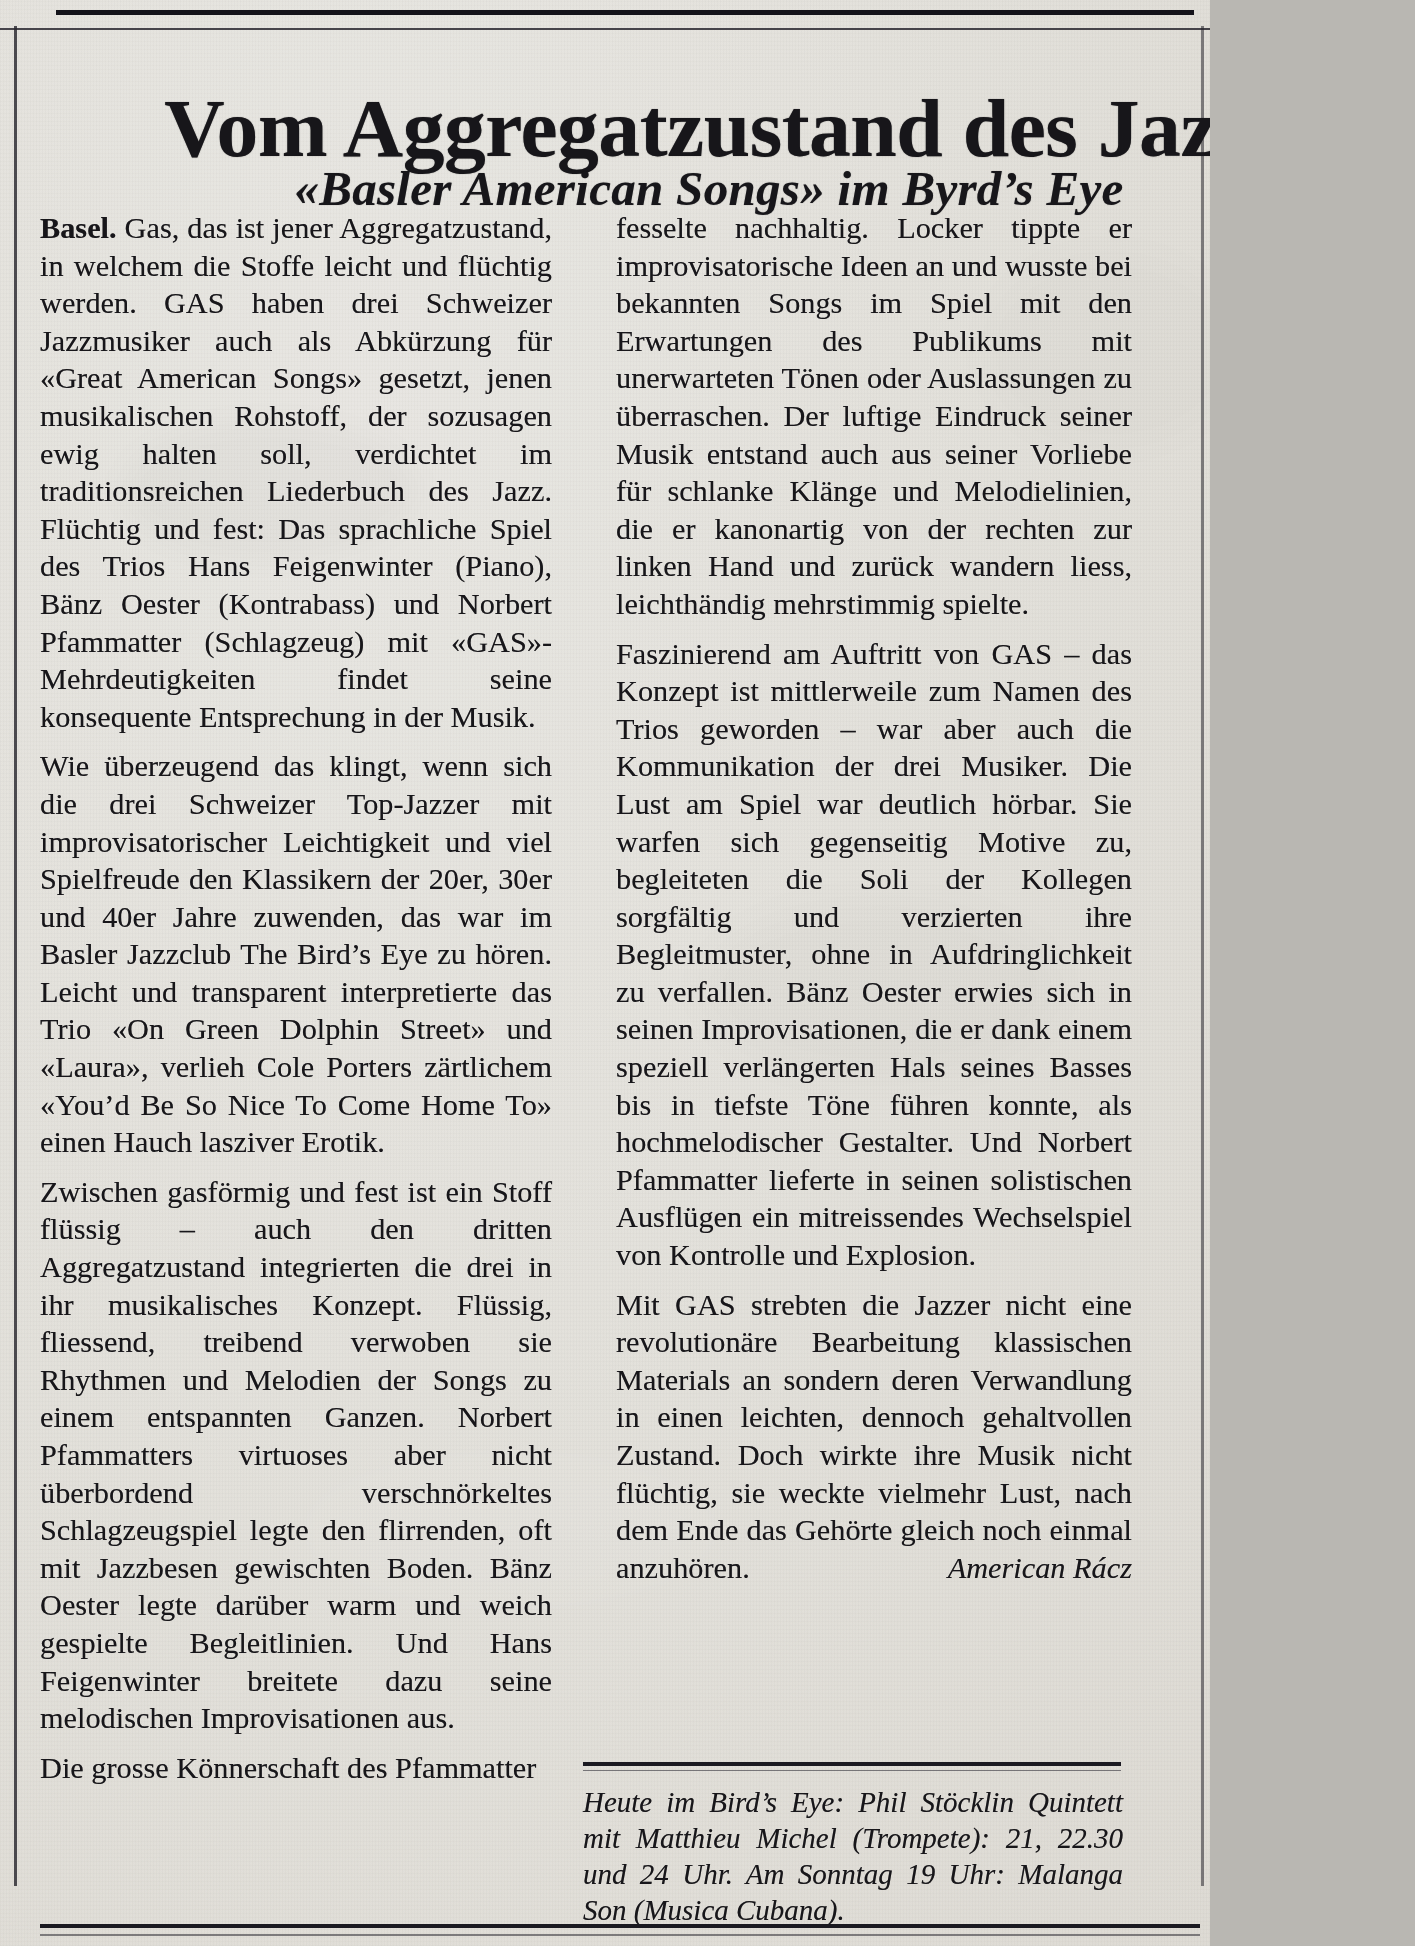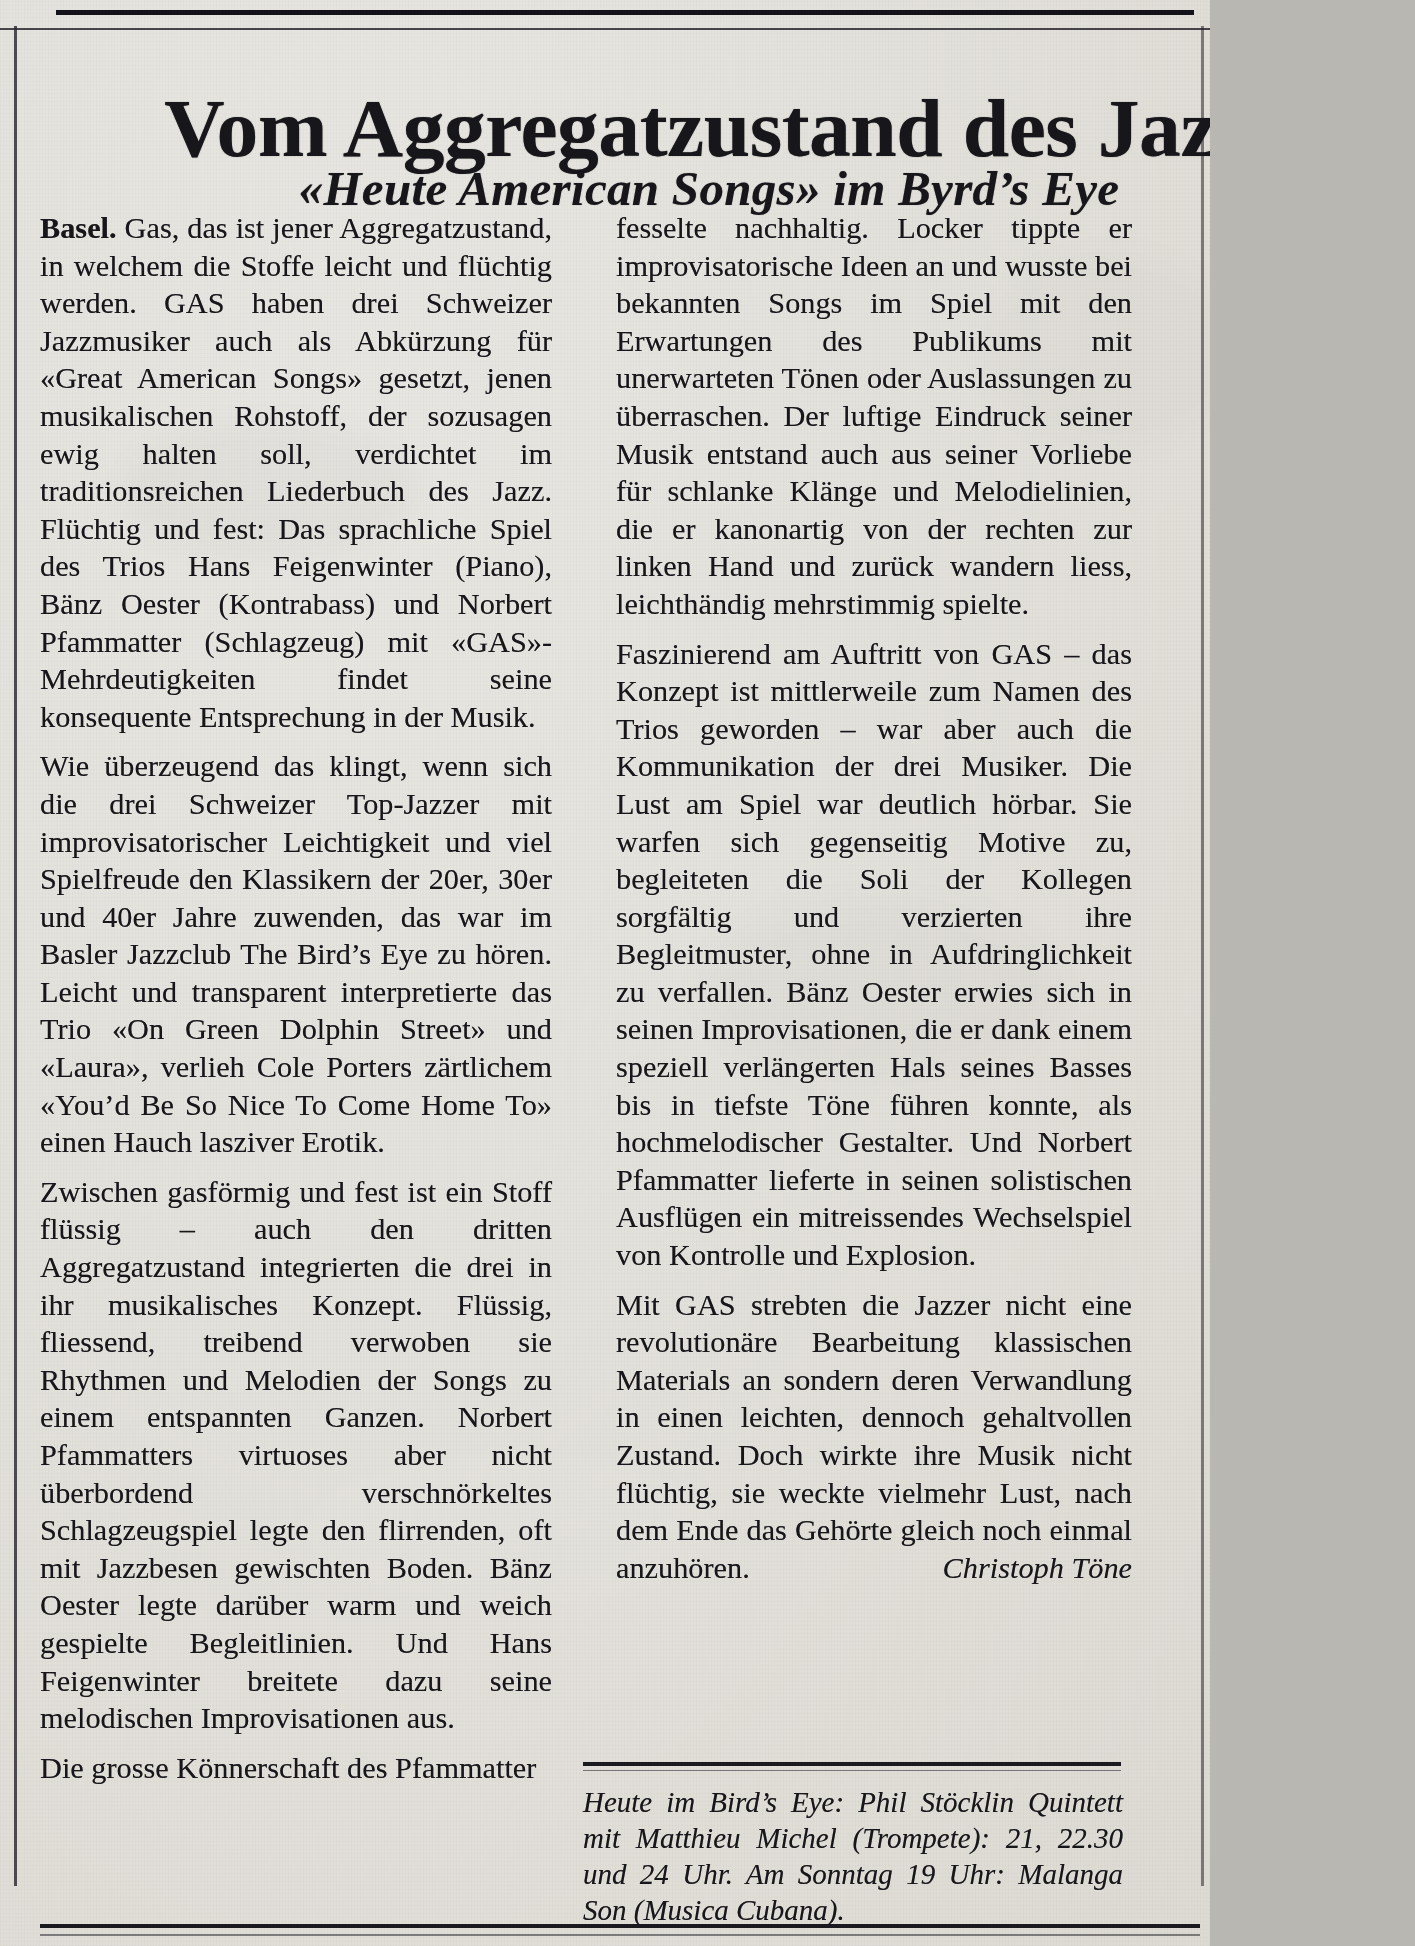--- a/index.html
+++ b/index.html
@@ -191,33 +191,33 @@
   <div class="rule-left"></div>
   <div class="rule-right"></div>
 
   <div class="blotch b1"></div>
   <div class="blotch b2"></div>
   <div class="blotch b3"></div>
   <div class="blotch b4"></div>
 
   <h1 class="headline">Vom Aggregatzustand des Jazz</h1>
 
-  <h2 class="subhead">«Heute American Songs» im Byrd’s Eye</h2>
+  <h2 class="subhead">«Basler American Songs» im Byrd’s Eye</h2>
 
   <div class="col" id="col-left">
     <p><span class="lead-in">Basel.</span> <span>Gas, das ist jener Aggregatzustand, in welchem die Stoffe leicht und flüchtig werden. GAS haben drei Schweizer Jazzmusiker auch als Abkürzung für «Great American Songs» gesetzt, jenen musikalischen Rohstoff, der sozusagen ewig halten soll, verdichtet im traditionsreichen Liederbuch des Jazz. Flüchtig und fest: Das sprachliche Spiel des Trios Hans Feigenwinter (Piano), Bänz Oester (Kontrabass) und Norbert Pfammatter (Schlagzeug) mit «GAS»-Mehrdeutigkeiten findet seine konsequente Entsprechung in der Musik.</span></p>
     <p><span>Wie überzeugend das klingt, wenn sich die drei Schweizer Top-Jazzer mit improvisatorischer Leichtigkeit und viel Spielfreude den Klassikern der 20er, 30er und 40er Jahre zuwenden, das war im Basler Jazzclub The Bird’s Eye zu hören. Leicht und transparent interpretierte das Trio «On Green Dolphin Street» und «Laura», verlieh Cole Porters zärtlichem «You’d Be So Nice To Come Home To» einen Hauch lasziver Erotik.</span></p>
     <p><span>Zwischen gasförmig und fest ist ein Stoff flüssig – auch den dritten Aggregatzustand integrierten die drei in ihr musikalisches Konzept. Flüssig, fliessend, treibend verwoben sie Rhythmen und Melodien der Songs zu einem entspannten Ganzen. Norbert Pfammatters virtuoses aber nicht überbordend verschnörkeltes Schlagzeugspiel legte den flirrenden, oft mit Jazzbesen gewischten Boden. Bänz Oester legte darüber warm und weich gespielte Begleitlinien. Und Hans Feigenwinter breitete dazu seine melodischen Improvisationen aus.</span></p>
     <p><span>Die grosse Könnerschaft des Pfammatter</span></p>
   </div>
 
   <div class="col" id="col-right">
     <p><span>fesselte nachhaltig. Locker tippte er improvisatorische Ideen an und wusste bei bekannten Songs im Spiel mit den Erwartungen des Publikums mit unerwarteten Tönen oder Auslassungen zu überraschen. Der luftige Eindruck seiner Musik entstand auch aus seiner Vorliebe für schlanke Klänge und Melodielinien, die er kanonartig von der rechten zur linken Hand und zurück wandern liess, leichthändig mehrstimmig spielte.</span></p>
     <p><span>Faszinierend am Auftritt von GAS – das Konzept ist mittlerweile zum Namen des Trios geworden – war aber auch die Kommunikation der drei Musiker. Die Lust am Spiel war deutlich hörbar. Sie warfen sich gegenseitig Motive zu, begleiteten die Soli der Kollegen sorgfältig und verzierten ihre Begleitmuster, ohne in Aufdringlichkeit zu verfallen. Bänz Oester erwies sich in seinen Improvisationen, die er dank einem speziell verlängerten Hals seines Basses bis in tiefste Töne führen konnte, als hochmelodischer Gestalter. Und Norbert Pfammatter lieferte in seinen solistischen Ausflügen ein mitreissendes Wechselspiel von Kontrolle und Explosion.</span></p>
-    <p class="para-with-byline"><span>Mit GAS strebten die Jazzer nicht eine revolutionäre Bearbeitung klassischen Materials an sondern deren Verwandlung in einen leichten, dennoch gehaltvollen Zustand. Doch wirkte ihre Musik nicht flüchtig, sie weckte vielmehr Lust, nach dem Ende das Gehörte gleich noch einmal anzuhören.</span><span class="byline-inline">Christoph Töne</span></p>
+    <p class="para-with-byline"><span>Mit GAS strebten die Jazzer nicht eine revolutionäre Bearbeitung klassischen Materials an sondern deren Verwandlung in einen leichten, dennoch gehaltvollen Zustand. Doch wirkte ihre Musik nicht flüchtig, sie weckte vielmehr Lust, nach dem Ende das Gehörte gleich noch einmal anzuhören.</span><span class="byline-inline">American Rácz</span></p>
   </div>
 
   <div class="foot-rule"></div>
   <div class="foot-rule2"></div>
 
   <div class="footnote">
     <p>Heute im Bird’s Eye: Phil Stöcklin Quintett mit Matthieu Michel (Trompete): 21, 22.30 und 24 Uhr. Am Sonntag 19 Uhr: Malanga Son (Musica Cubana).</p>
   </div>
 
   <div class="rule-bottom"></div>

